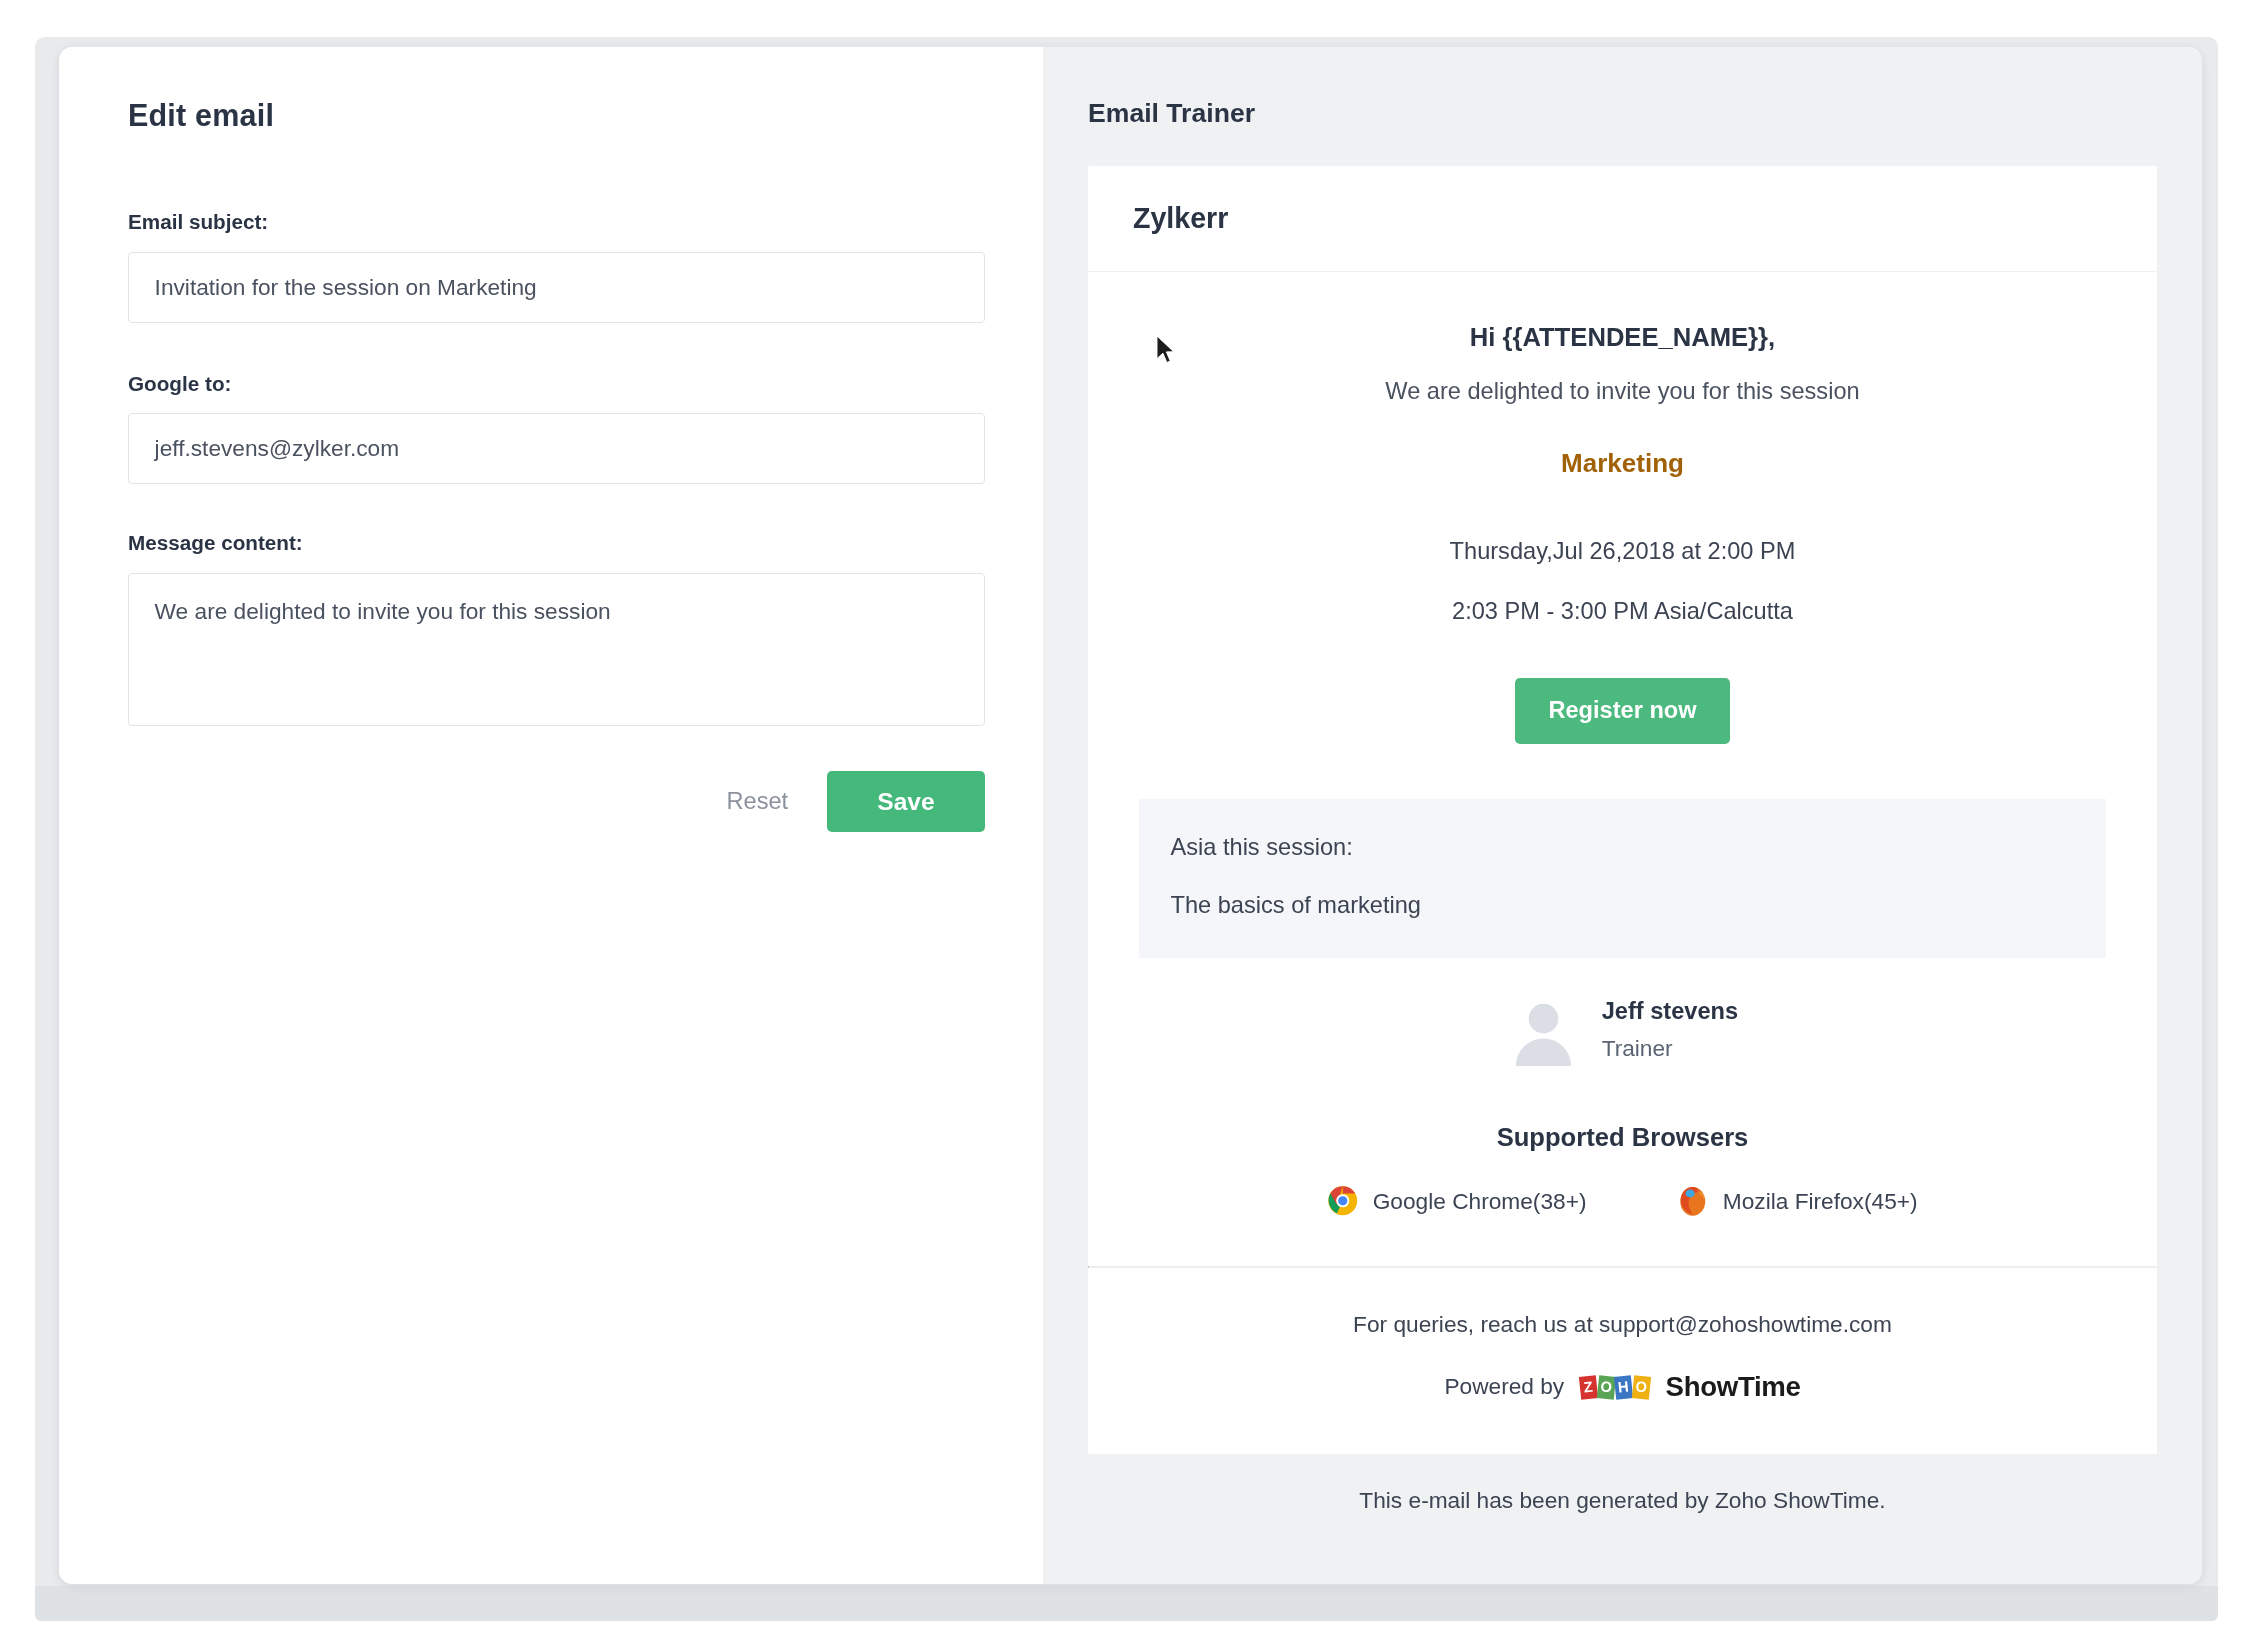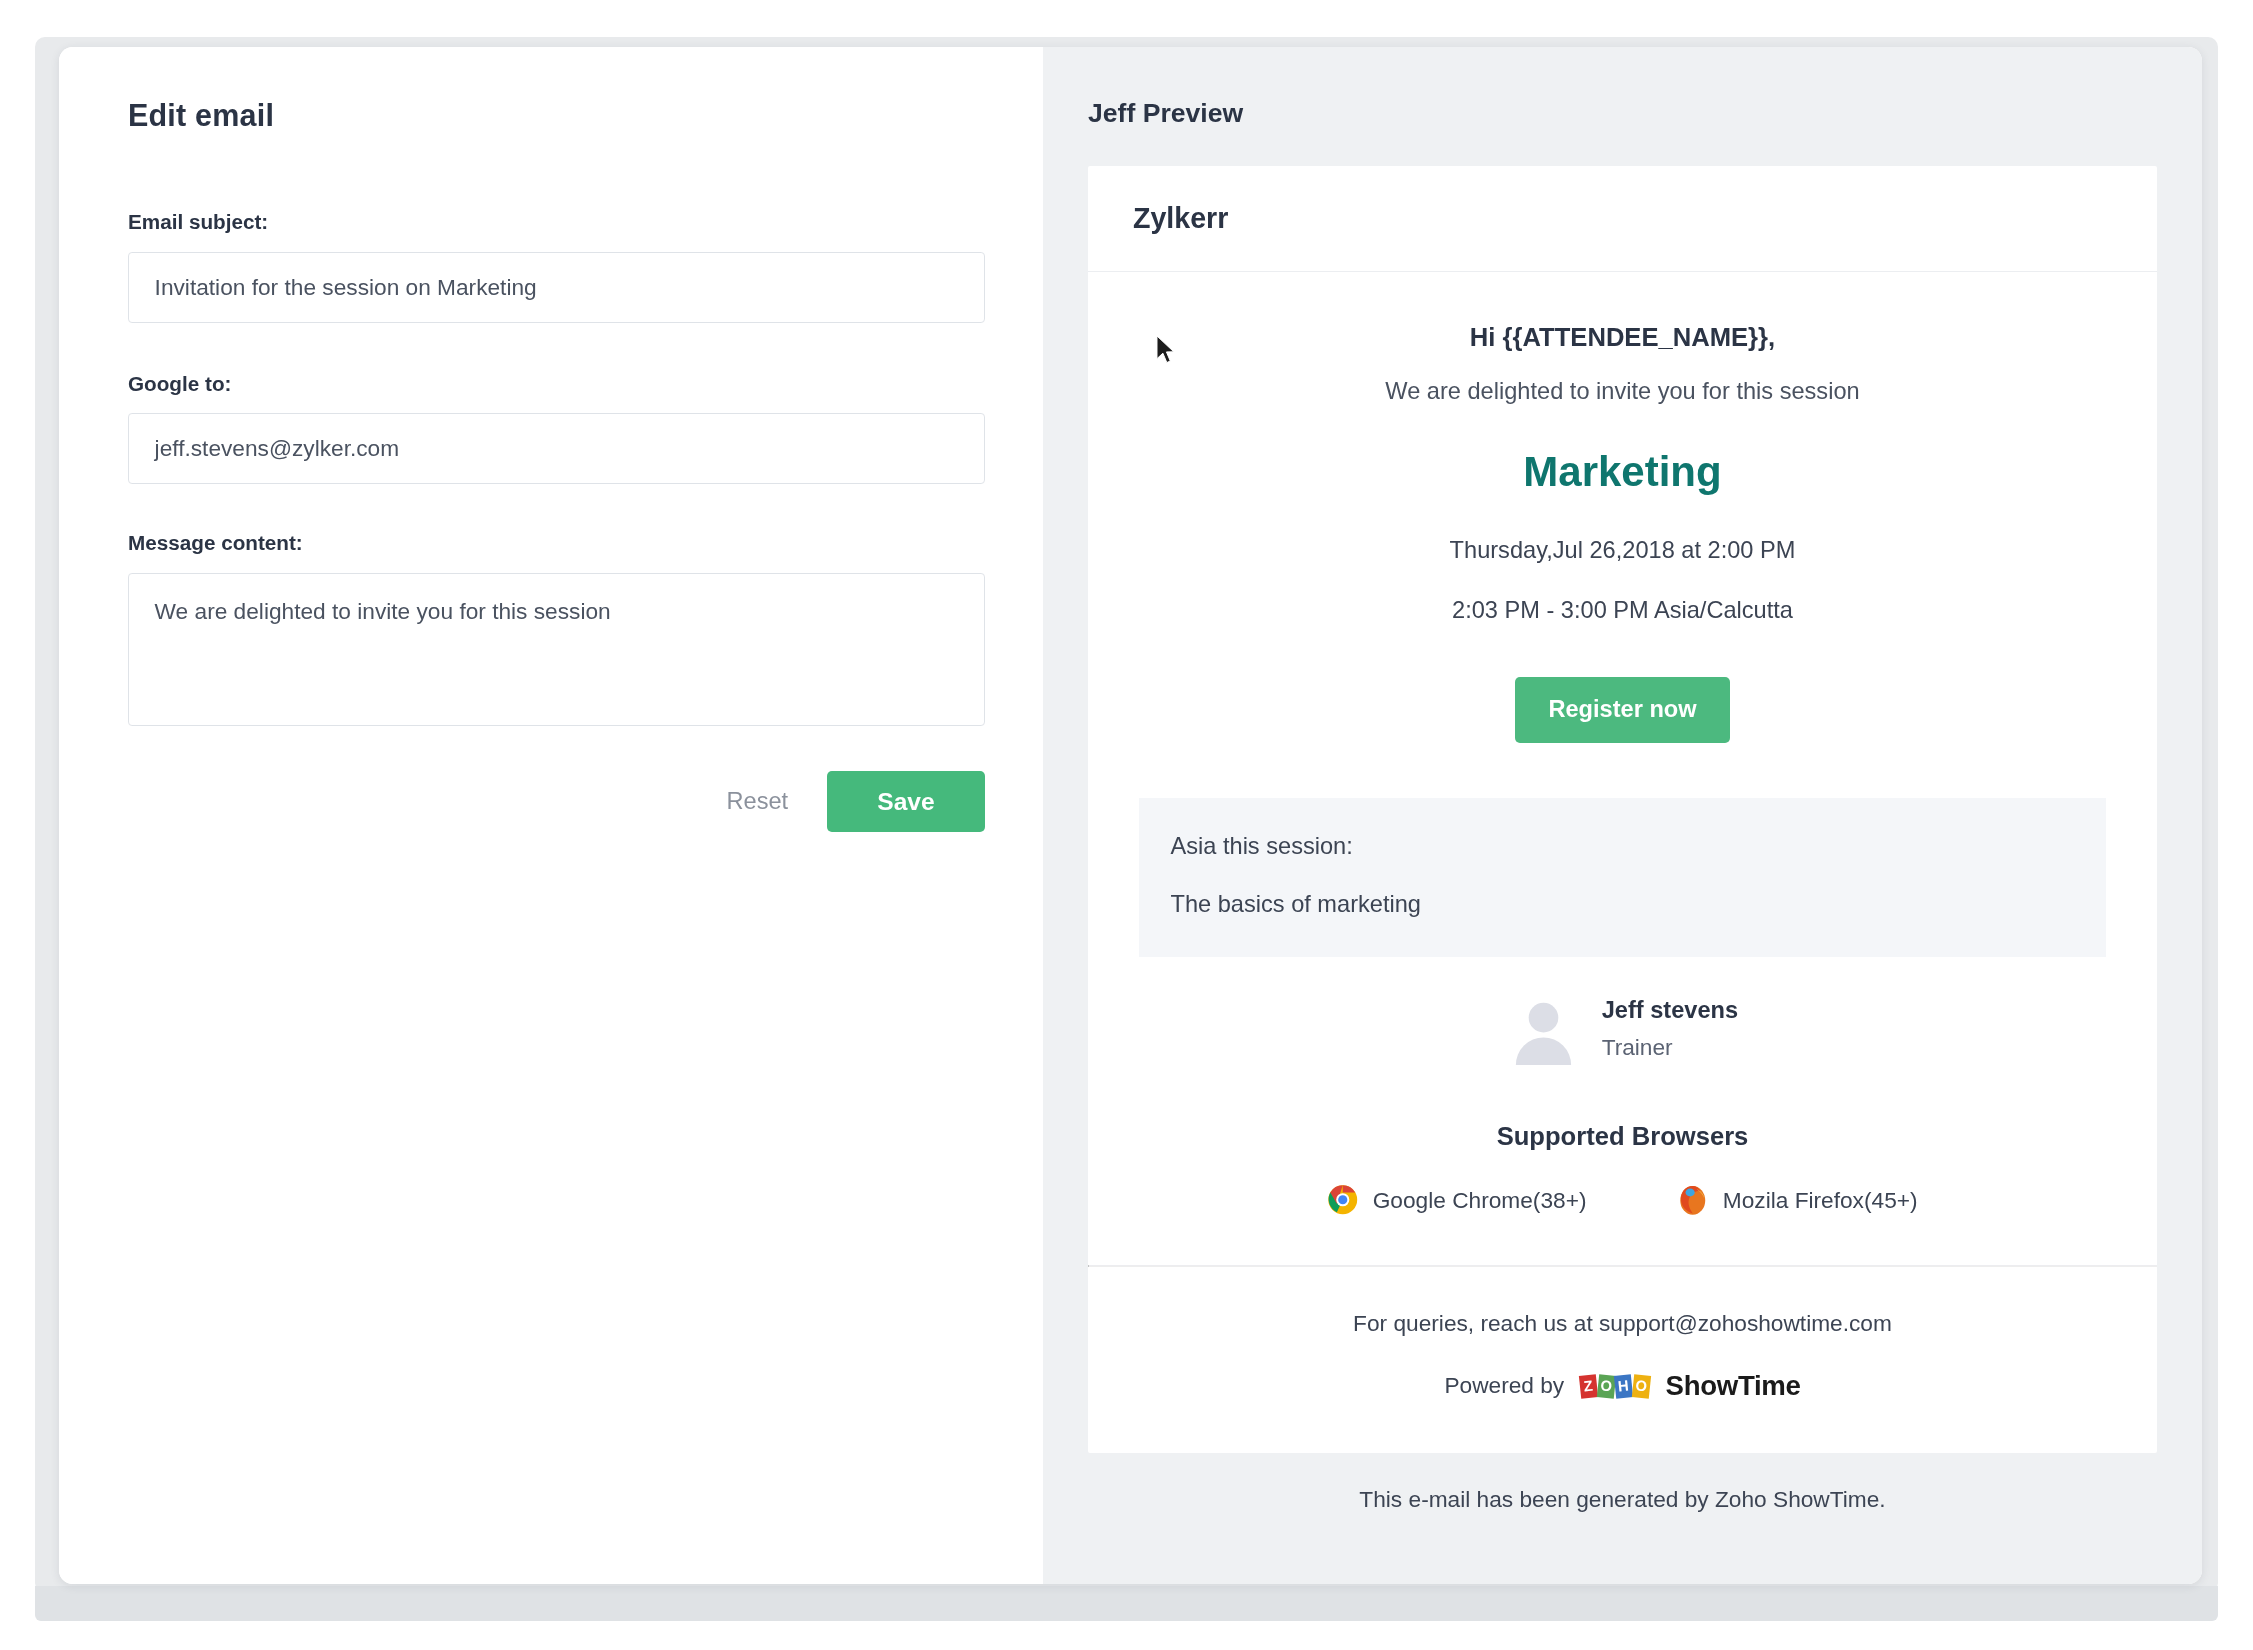--- a/index.html
+++ b/index.html
@@ -191,24 +191,24 @@
     margin-bottom: 25.6px;
   }
 
   #intro-line {
     font-size: 23.6px;
     color: #4a5260;
     margin-bottom: 43px;
   }
 
   #session-title {
-    font-size: 42px;
-    font-weight: bold;
-    color: #0f766e;
-    margin-bottom: 41px;
+    font-size: 26px;
+    font-weight: bold;
+    color: #a16207;
+    margin-bottom: 59px;
   }
 
   #session-date {
     font-size: 23.6px;
     color: #3c4453;
     margin-bottom: 33px;
   }
 
   #session-time {
     font-size: 23.6px;
@@ -397,21 +397,21 @@
       </div>
 
       <div id="form-actions">
         <button id="reset-button">Reset</button>
         <button id="save-button">Save</button>
       </div>
     </div>
 
     <div id="preview-panel">
 
-      <div id="preview-title">Jeff Preview</div>
+      <div id="preview-title">Email Trainer</div>
 
       <div id="email-card">
 
         <div id="email-brand-bar">
           <div id="brand-name">Zylkerr</div>
         </div>
 
         <div id="email-body">
 
           <div id="greeting">Hi {{ATTENDEE_NAME}},</div>

